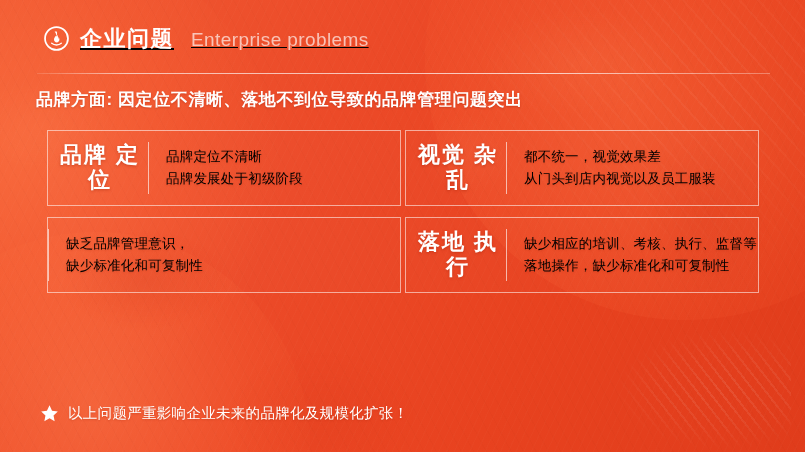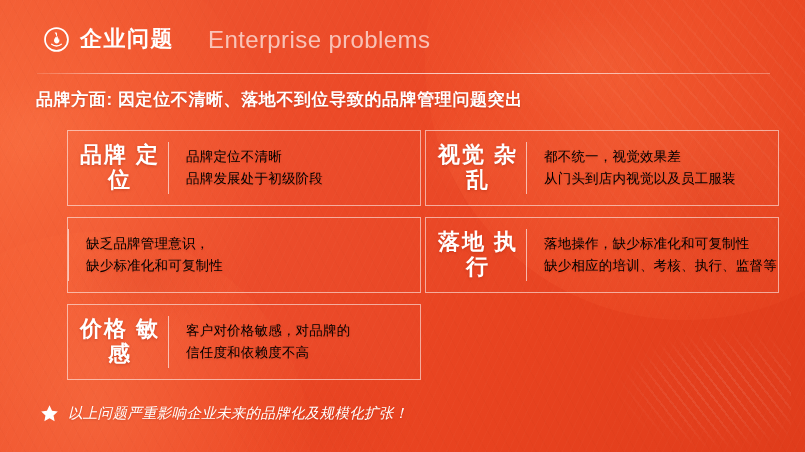--- a/index.html
+++ b/index.html
@@ -103,42 +103,43 @@
   }
 
   
   .header {
     position: absolute;
     left: 44px;
     top: 26px;
     display: flex;
     align-items: center;
     gap: 11px;
+    text-decoration: underline;
   }
   .badge-icon {
     width: 25px;
     height: 25px;
     flex: 0 0 auto;
     display: block;
   }
   .header-cn {
     font-size: 22px;
     font-weight: bold;
     color: #ffffff;
     letter-spacing: 1.5px;
     line-height: 1;
     white-space: nowrap;
   }
   .header-en {
-    font-size: 24px;
+    font-size: 19px;
     color: rgba(255,255,255,0.66);
     letter-spacing: 0.4px;
     line-height: 1;
     white-space: nowrap;
-    margin-left: 23px;
+    margin-left: 6px;
     margin-top: 2px;
   }
 
   .header-rule {
     position: absolute;
     left: 37px;
     top: 73px;
     width: 733px;
     height: 1px;
     background: linear-gradient(to right, rgba(255,255,255,0.12) 0%, rgba(255,255,255,0.62) 12%, rgba(255,255,255,0.72) 70%, rgba(255,255,255,0.30) 100%);
@@ -160,21 +161,20 @@
   .grid {
     position: absolute;
     left: 47px;
     top: 130px;
     width: 712px;
     display: grid;
     grid-template-columns: 354px 354px;
     grid-template-rows: 76px 76px 76px;
     column-gap: 4px;
     row-gap: 11px;
-    margin-left: 20px;
   }
   .card {
     position: relative;
     border: 1px solid rgba(255,255,255,0.55);
     box-sizing: border-box;
     display: flex;
     align-items: center;
     background: rgba(255,255,255,0.015);
   }
   .card-label {
@@ -217,21 +217,20 @@
     align-items: center;
     gap: 9px;
   }
   .star-icon { width: 19px; height: 19px; display: block; flex: 0 0 auto; }
   .footer-text {
     font-size: 14.5px;
     color: #ffffff;
     letter-spacing: 0.3px;
     white-space: nowrap;
     text-shadow: 0 1px 2px rgba(160,35,10,0.3);
-    font-style: italic;
   }
 </style>
 </head>
 <body>
 
 <div id="slide">
 
   <div class="bg-base"></div>
   <div class="bg-glow-left"></div>
   <div class="bg-glow-bottomleft"></div>
@@ -292,36 +291,25 @@
       </div>
 
 
       <div class="card">
         <div class="card-label">
           <span class="ln">落地</span>
           <span class="ln">执行</span>
         </div>
         <div class="card-divider"></div>
         <div class="card-desc">
+          <span class="ln">缺少相应的培训、考核、执行、监督等</span>
           <span class="ln">落地操作，缺少标准化和可复制性</span>
-          <span class="ln">缺少相应的培训、考核、执行、监督等</span>
         </div>
       </div>
 
-      <div class="card">
-        <div class="card-label">
-          <span class="ln">价格</span>
-          <span class="ln">敏感</span>
-        </div>
-        <div class="card-divider"></div>
-        <div class="card-desc">
-          <span class="ln">客户对价格敏感，对品牌的</span>
-          <span class="ln">信任度和依赖度不高</span>
-        </div>
-      </div>
 
     </div>
 
     <div class="footer">
       <svg class="star-icon" viewBox="0 0 24 24">
         <path d="M12 1.6l3.2 6.9 7.3 0.9-5.4 5.1 1.4 7.4L12 18.1l-6.5 3.8 1.4-7.4L1.5 9.4l7.3-0.9z" fill="#ffffff"></path>
       </svg>
       <div class="footer-text">以上问题严重影响企业未来的品牌化及规模化扩张！</div>
     </div>
 

